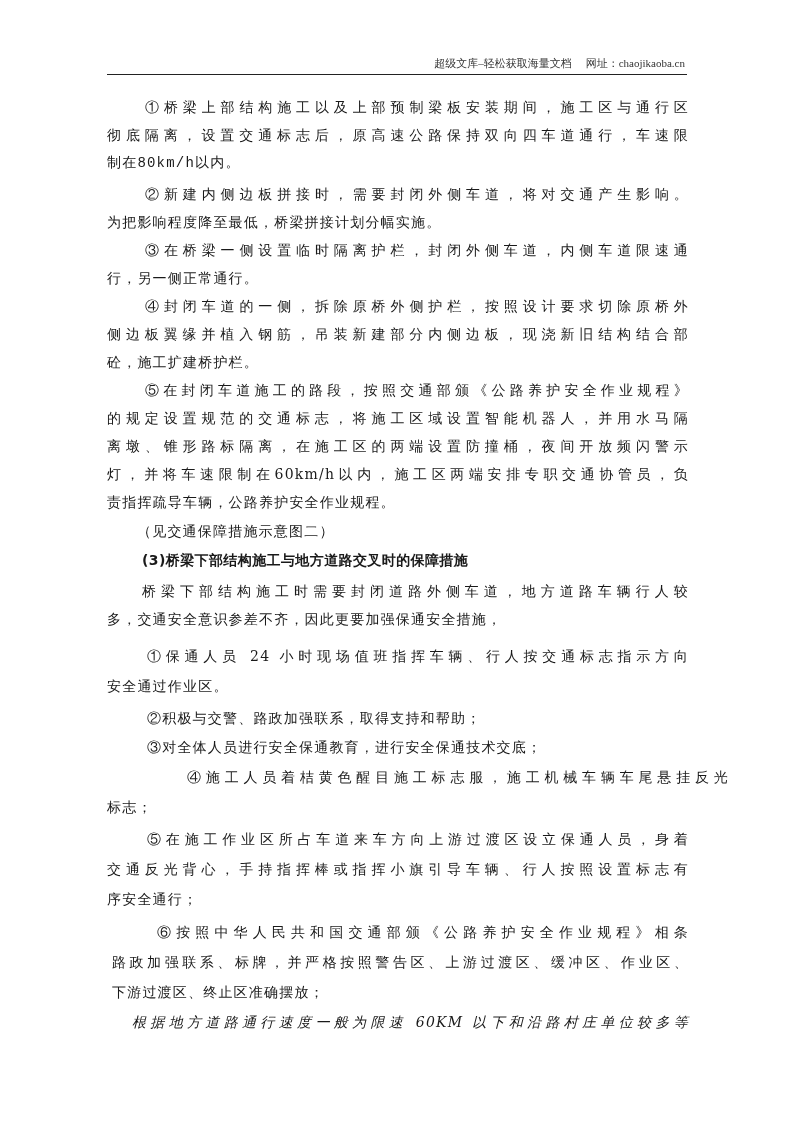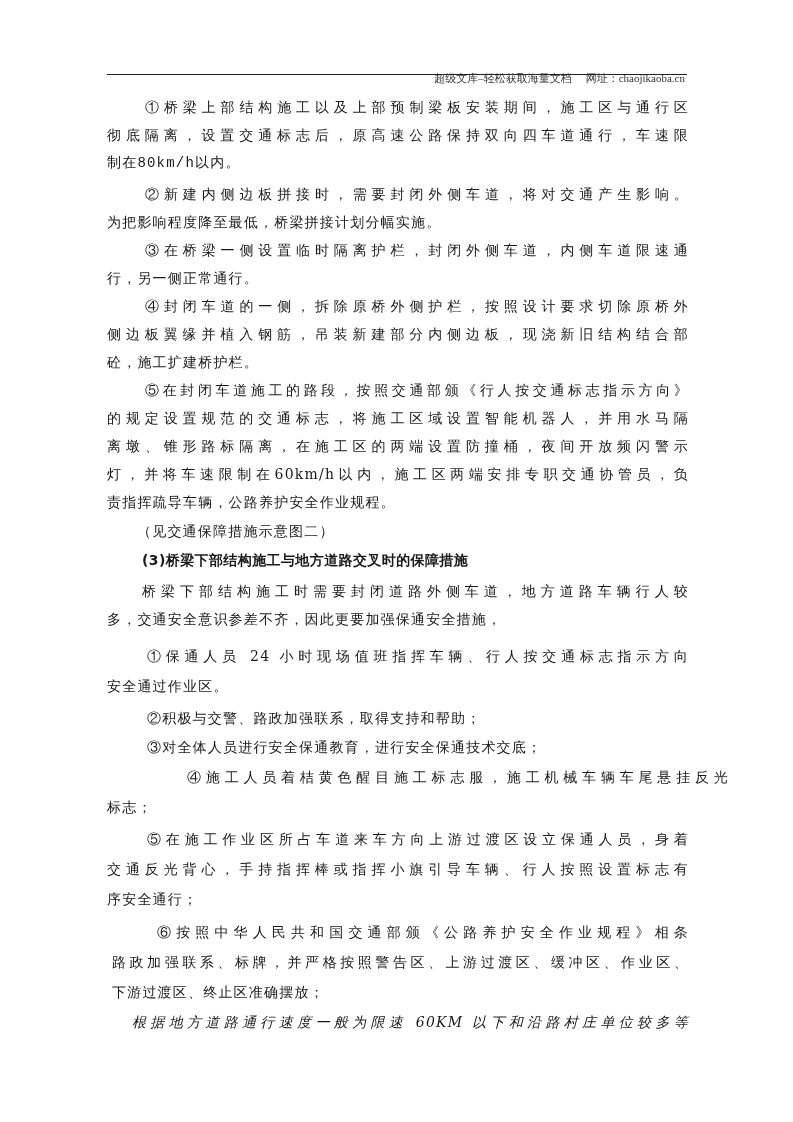--- a/index.html
+++ b/index.html
@@ -24,21 +24,20 @@
       border-bottom: 1px solid #222;
     }
     .page-header .hdr-text {
       position: absolute;
       right: 2px;
       top: 4px;
       font-size: 11px;
       color: #333;
       white-space: nowrap;
       font-family: "Liberation Serif", "DejaVu Serif", serif;
-      margin-top: 15px;
     }
     .page-header .hdr-gap { display: inline-block; width: 14px; }
     .line {
       position: absolute;
       left: 107px;
       width: 582px;
       font-size: 14px;
       line-height: 24px;
       white-space: nowrap;
       letter-spacing: 1.2px;
@@ -64,21 +63,21 @@
   <div class="line justify" style="top: 95px; left: 145px; width: 544px;">①桥梁上部结构施工以及上部预制梁板安装期间，施工区与通行区</div>
   <div class="line justify" style="top: 123px; left: 107px; width: 582px;">彻底隔离，设置交通标志后，原高速公路保持双向四车道通行，车速限</div>
   <div class="line" style="top: 151px; left: 107px; width: 582px; font-family: Liberation Mono, monospace;">制在80km/h以内。</div>
   <div class="line justify" style="top: 182px; left: 145px; width: 544px;">②新建内侧边板拼接时，需要封闭外侧车道，将对交通产生影响。</div>
   <div class="line" style="top: 210px; left: 107px; width: 582px;">为把影响程度降至最低，桥梁拼接计划分幅实施。</div>
   <div class="line justify" style="top: 238px; left: 145px; width: 544px;">③在桥梁一侧设置临时隔离护栏，封闭外侧车道，内侧车道限速通</div>
   <div class="line" style="top: 266px; left: 107px; width: 582px;">行，另一侧正常通行。</div>
   <div class="line justify" style="top: 294px; left: 145px; width: 544px;">④封闭车道的一侧，拆除原桥外侧护栏，按照设计要求切除原桥外</div>
   <div class="line justify" style="top: 322px; left: 107px; width: 582px;">侧边板翼缘并植入钢筋，吊装新建部分内侧边板，现浇新旧结构结合部</div>
   <div class="line" style="top: 350px; left: 107px; width: 582px;">砼，施工扩建桥护栏。</div>
-  <div class="line justify" style="top: 378px; left: 145px; width: 544px;">⑤在封闭车道施工的路段，按照交通部颁《行人按交通标志指示方向》</div>
+  <div class="line justify" style="top: 378px; left: 145px; width: 544px;">⑤在封闭车道施工的路段，按照交通部颁《公路养护安全作业规程》</div>
   <div class="line justify" style="top: 406px; left: 107px; width: 582px;">的规定设置规范的交通标志，将施工区域设置智能机器人，并用水马隔</div>
   <div class="line justify" style="top: 434px; left: 107px; width: 582px;">离墩、锥形路标隔离，在施工区的两端设置防撞桶，夜间开放频闪警示</div>
   <div class="line justify" style="top: 462px; left: 107px; width: 582px;">灯，并将车速限制在60km/h以内，施工区两端安排专职交通协管员，负</div>
   <div class="line" style="top: 490px; left: 107px; width: 582px;">责指挥疏导车辆，公路养护安全作业规程。</div>
   <div class="line" style="top: 519px; left: 137px; width: 552px;">（见交通保障措施示意图二）</div>
   <div class="line bold" style="top: 548px; left: 142px; width: 547px;">(3)桥梁下部结构施工与地方道路交叉时的保障措施</div>
   <div class="line justify" style="top: 579px; left: 142px; width: 547px;">桥梁下部结构施工时需要封闭道路外侧车道，地方道路车辆行人较</div>
   <div class="line" style="top: 607px; left: 107px; width: 582px;">多，交通安全意识参差不齐，因此更要加强保通安全措施，</div>
   <div class="line justify" style="top: 644px; left: 147px; width: 542px;">①保通人员 24 小时现场值班指挥车辆、行人按交通标志指示方向</div>
   <div class="line" style="top: 674px; left: 107px; width: 582px;">安全通过作业区。</div>

